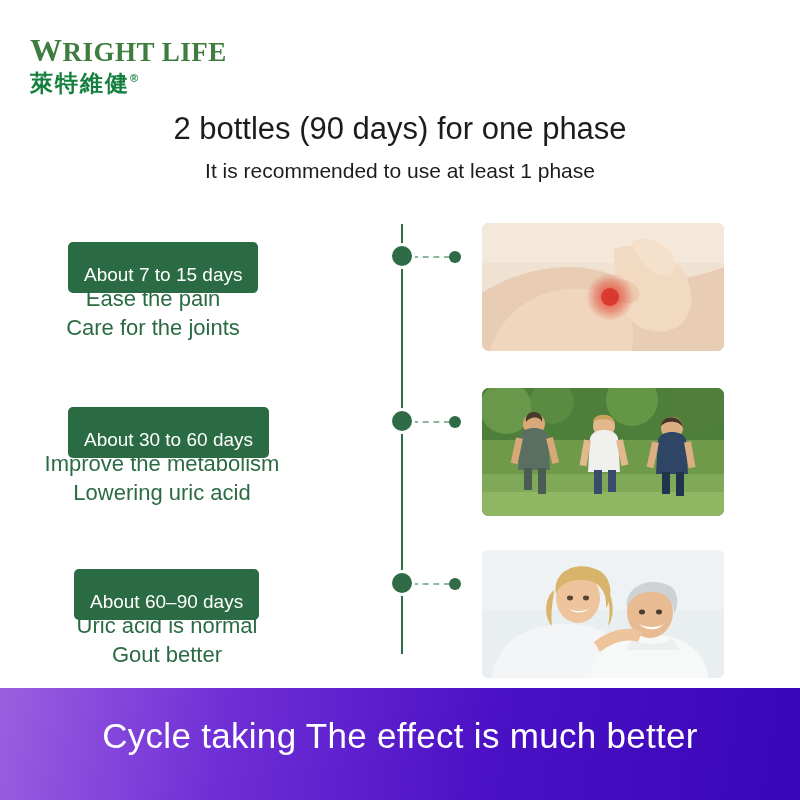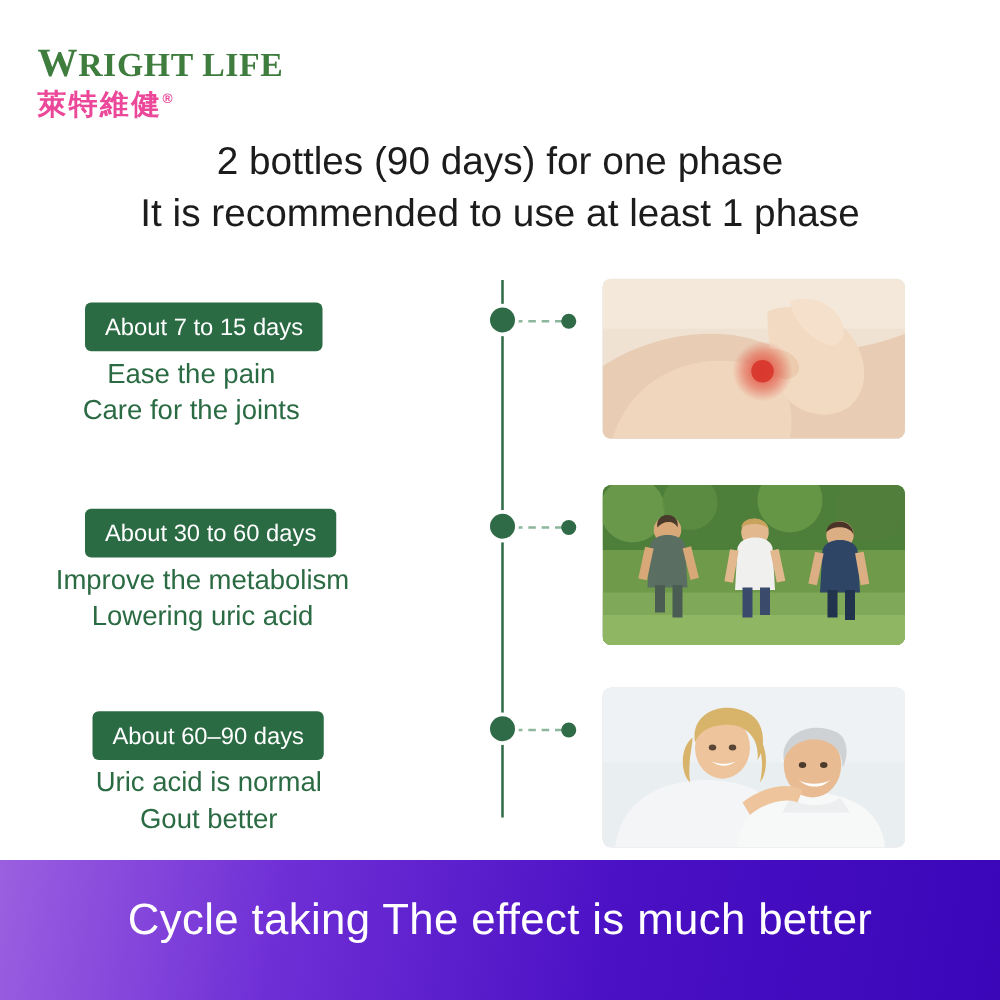--- a/index.html
+++ b/index.html
@@ -36,21 +36,21 @@
     color: #3f7d3f;
     line-height: 1.05;
     white-space: nowrap;
   }
   .logo-main .cap {
     font-size: 32px;
   }
   .logo-cn {
     font-size: 23px;
     font-weight: bold;
-    color: #ec4899;
+    color: #15803d;
     letter-spacing: 2px;
     line-height: 1.15;
     margin-top: 2px;
     white-space: nowrap;
   }
   .logo-cn .reg {
     font-size: 11px;
     vertical-align: super;
   }
 
@@ -62,21 +62,21 @@
     width: 800px;
     text-align: center;
     color: #1c1c1c;
   }
   .headline .line1 {
     font-size: 31px;
     line-height: 42px;
     letter-spacing: 0px;
   }
   .headline .line2 {
-    font-size: 31px;
+    font-size: 21px;
     line-height: 42px;
   }
 
   
   .timeline {
     position: absolute;
     left: 0;
     top: 208px;
     width: 800px;
     height: 470px;
@@ -101,21 +101,21 @@
   .row-3 { top: 337px; }
 
   .chip {
     position: absolute;
     left: 68px;
     top: 24px;
     background: #2b6b43;
     color: #ffffff;
     font-size: 19px;
     border-radius: 5px;
-    padding: 10px 16px 7px 16px;
+    padding: 22px 16px 7px 16px;
     white-space: nowrap;
   }
   .row-2 .chip { left: 68px; }
   .row-3 .chip { left: 74px; }
 
   .desc {
     position: absolute;
     top: 66px;
     width: 390px;
     text-align: center;

